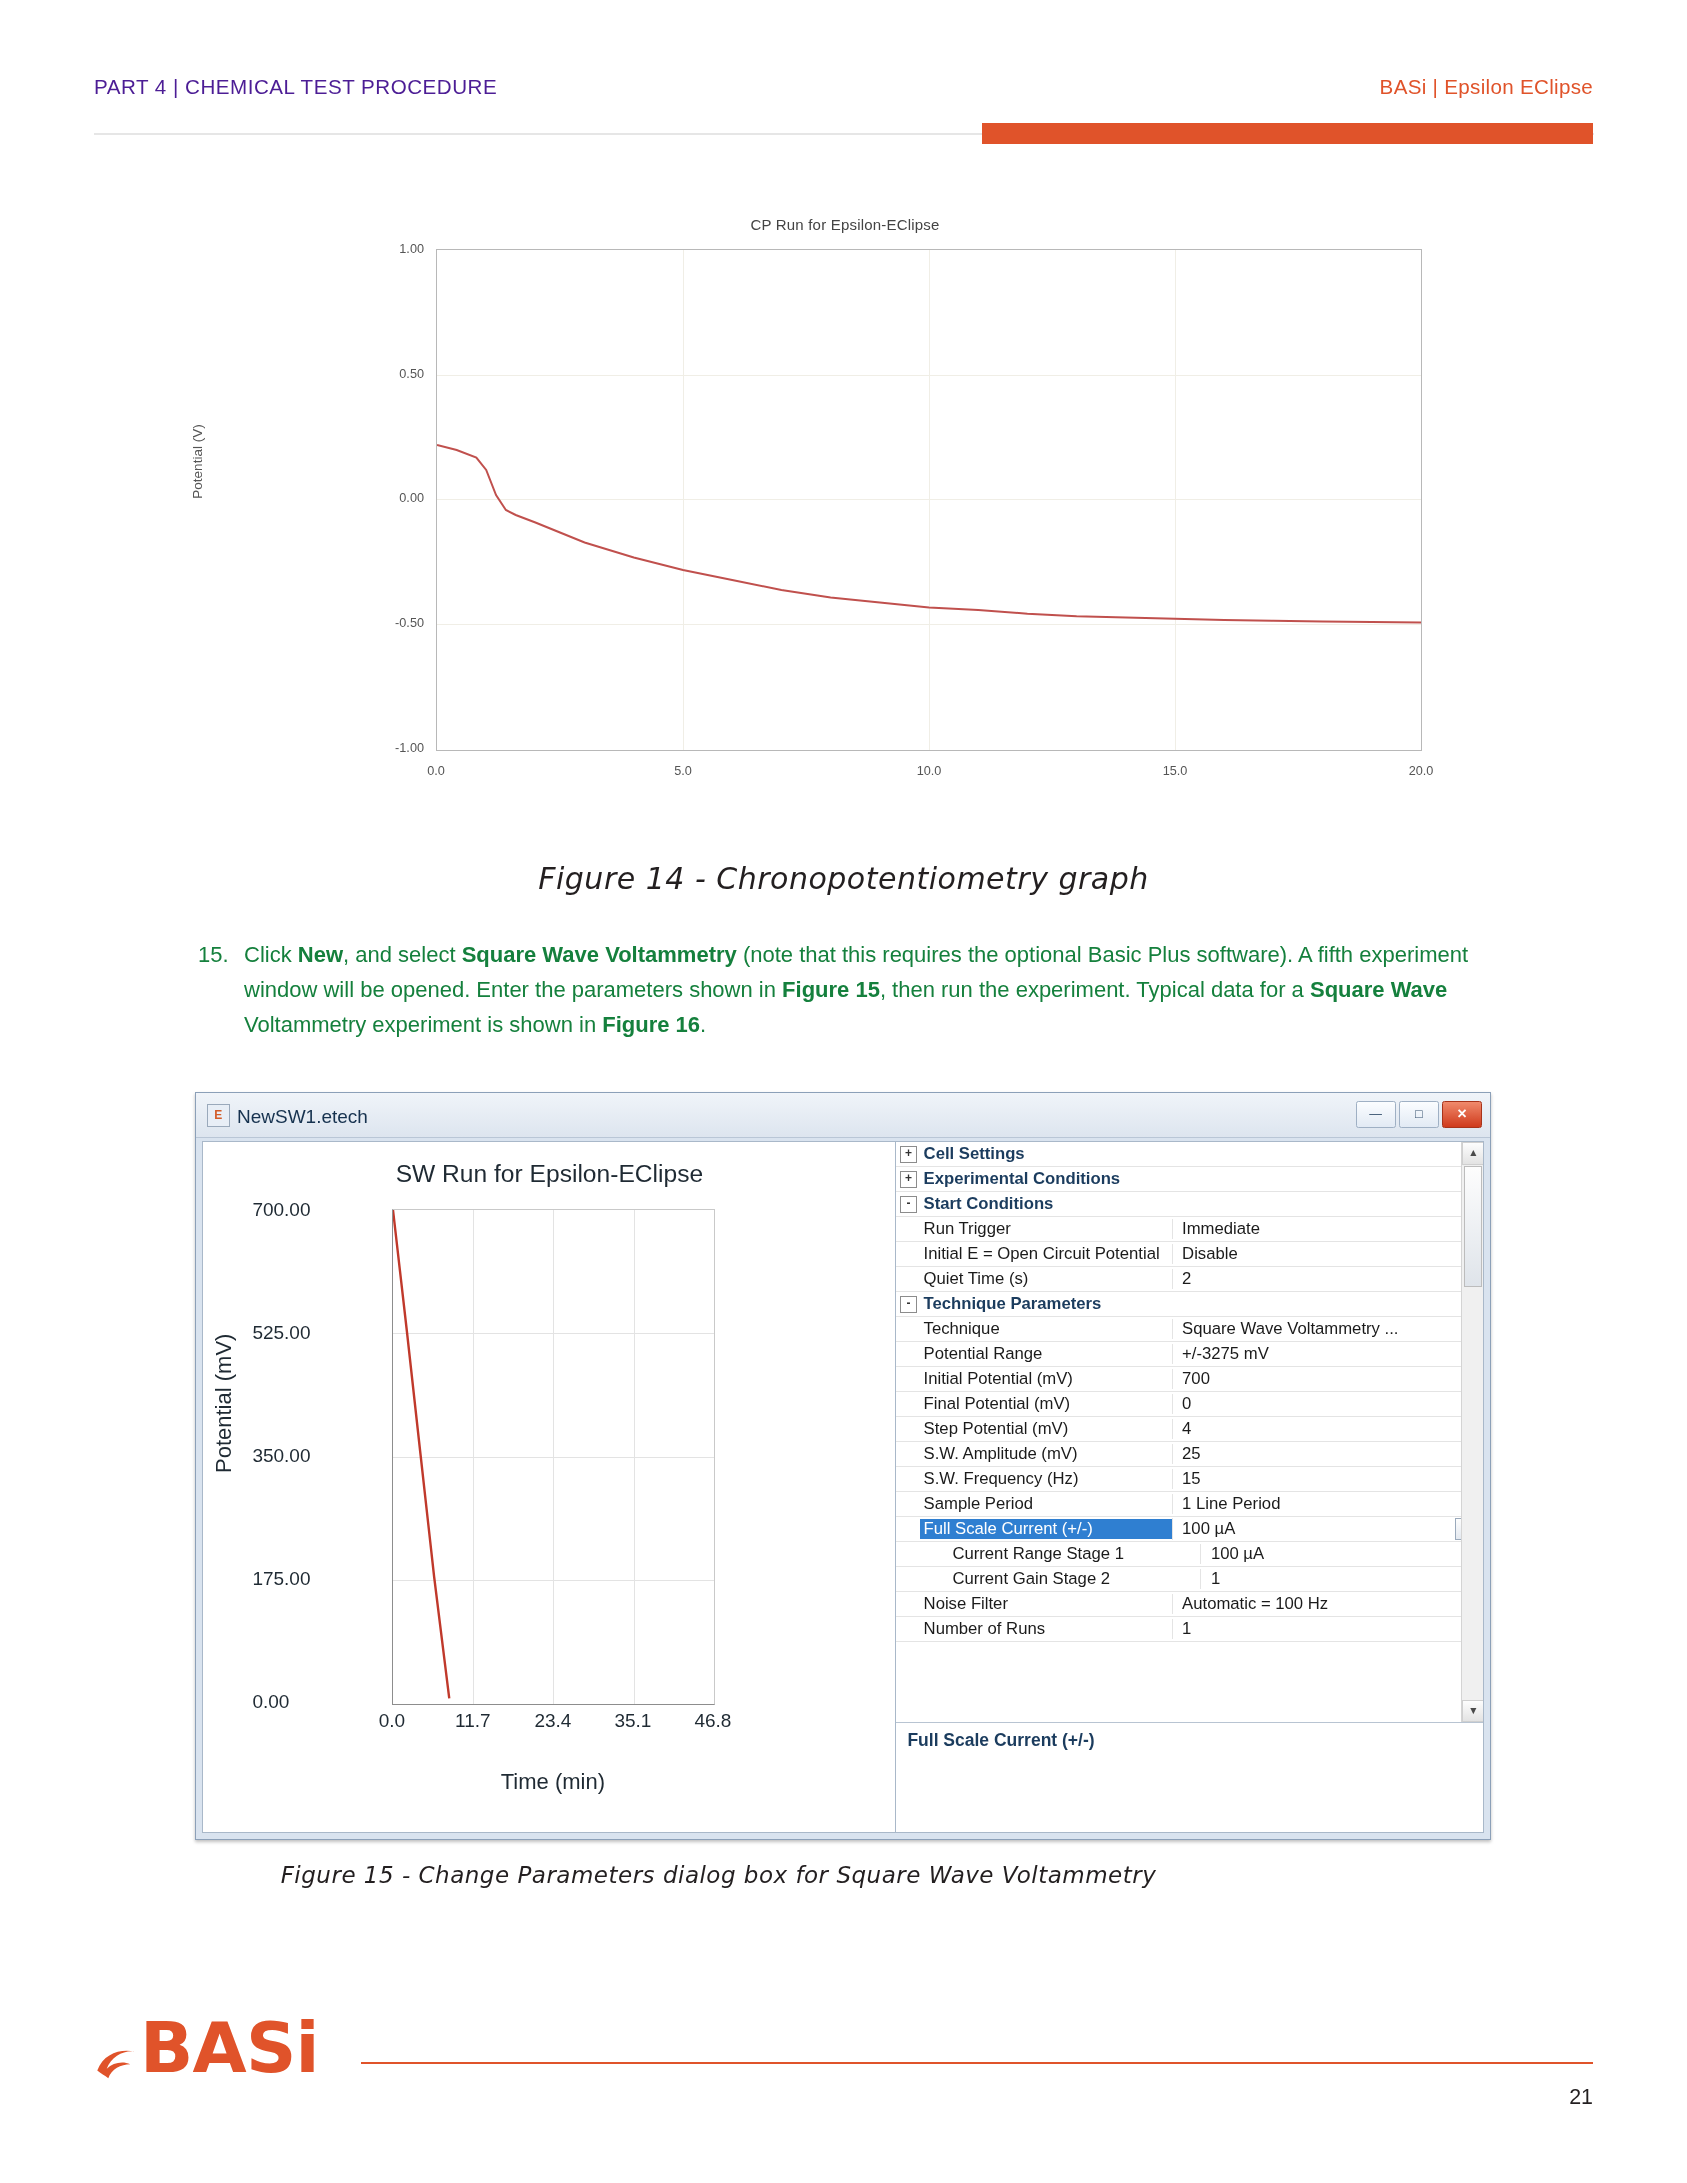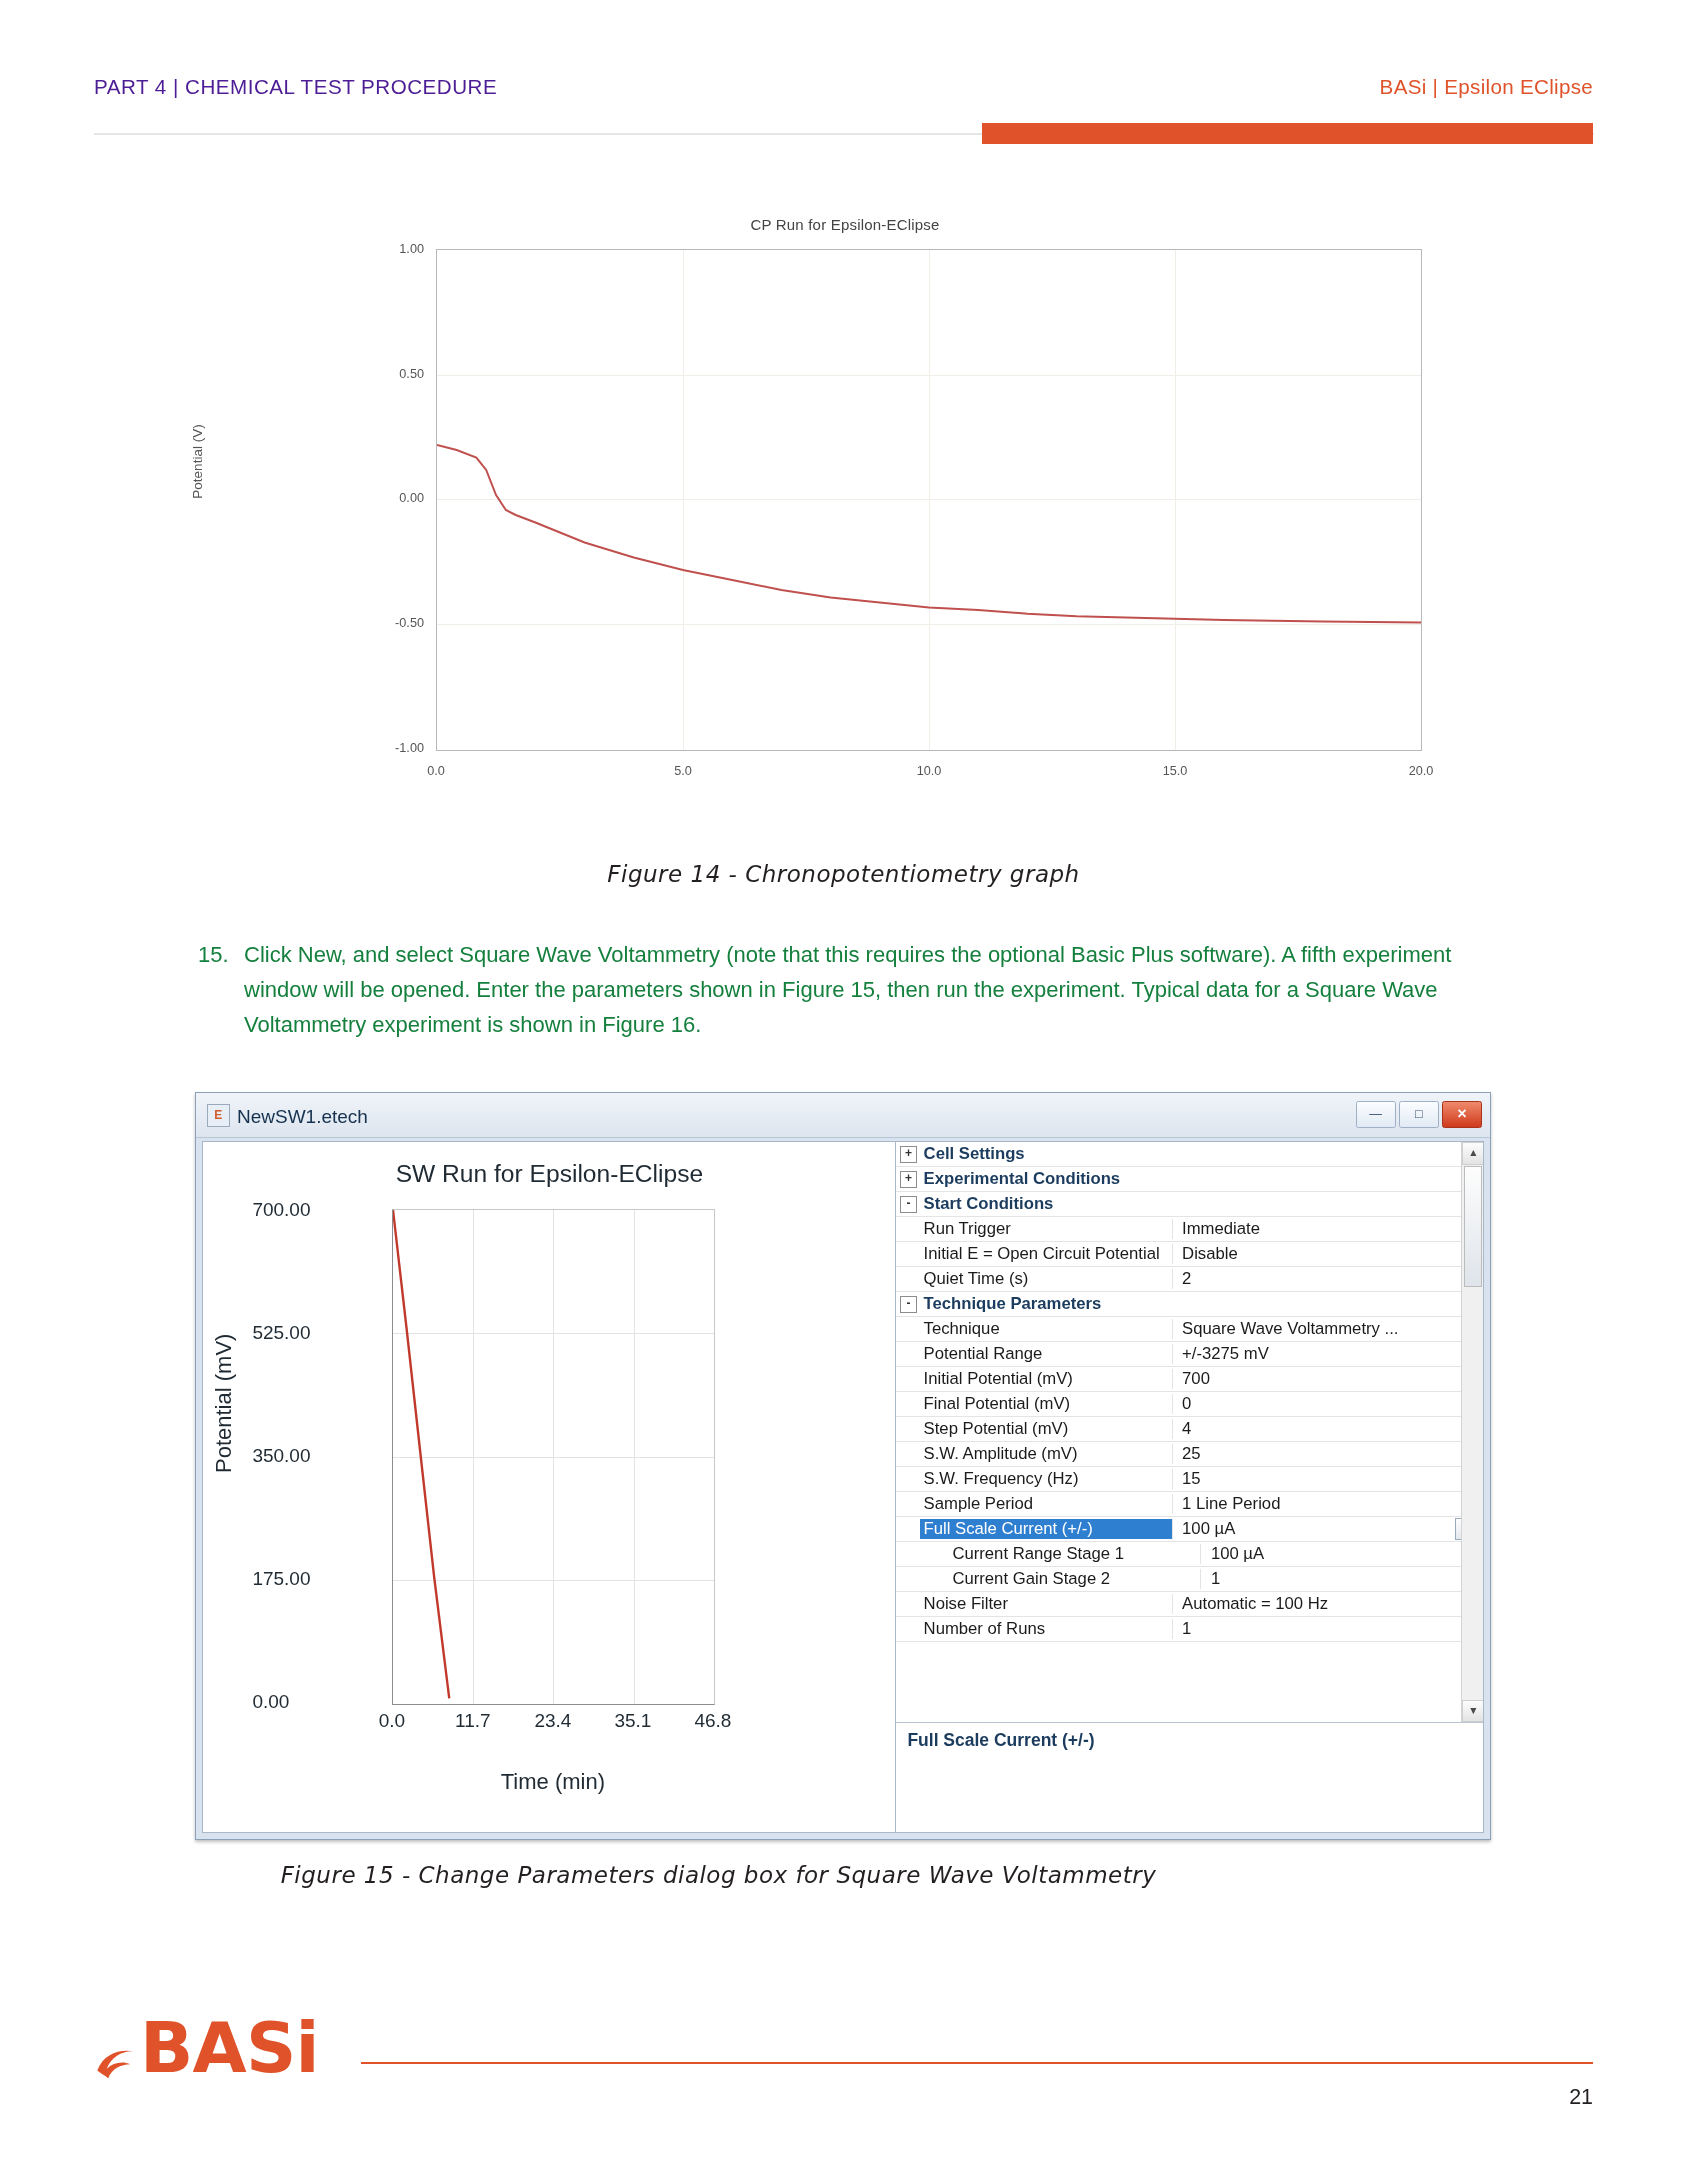--- a/index.html
+++ b/index.html
@@ -63,34 +63,34 @@
   .fig14-xtick {
     position:absolute; width:64px; text-align:center;
     font-size:12.7px; color:#555;
   }
   .fig14-xlabel {
     position:absolute; left:234px; width:984px; text-align:center; top:573px;
     font-size:13.5px; color:#555;
   }
   .fig14-caption {
     position:absolute; left:0; top:861px; width:1687px; text-align:center;
-    font-size:23px; font-style:italic; color:#231f20;
+    font-size:30px; font-style:italic; color:#231f20;
     font-family:"DejaVu Sans", sans-serif;
     letter-spacing:0.5px;
   }
   
   .body-item {
     position:absolute; left:198px; top:937px; width:1286px;
     font-size:22px; line-height:35px; color:#15803d;
   }
   .body-item .num {
     position:absolute; left:0; top:0; width:46px; text-align:left;
   }
   .body-item .txt { margin-left:46px; display:block; }
-  b { font-weight:normal; }
+  b { font-weight:bold; }
   
   .win {
     position:absolute; left:195px; top:1092px; width:1294px; height:746px;
     background:#d9e3ef;
     border:0.8px solid #8ca0b8;
     box-shadow:0 1.6px 3.2px rgba(0,0,0,0.25);
   }
   .win-titlebar {
     position:absolute; left:0; top:0; width:100%; height:44px;
     background:linear-gradient(#f0f4f9,#dde5ef);

